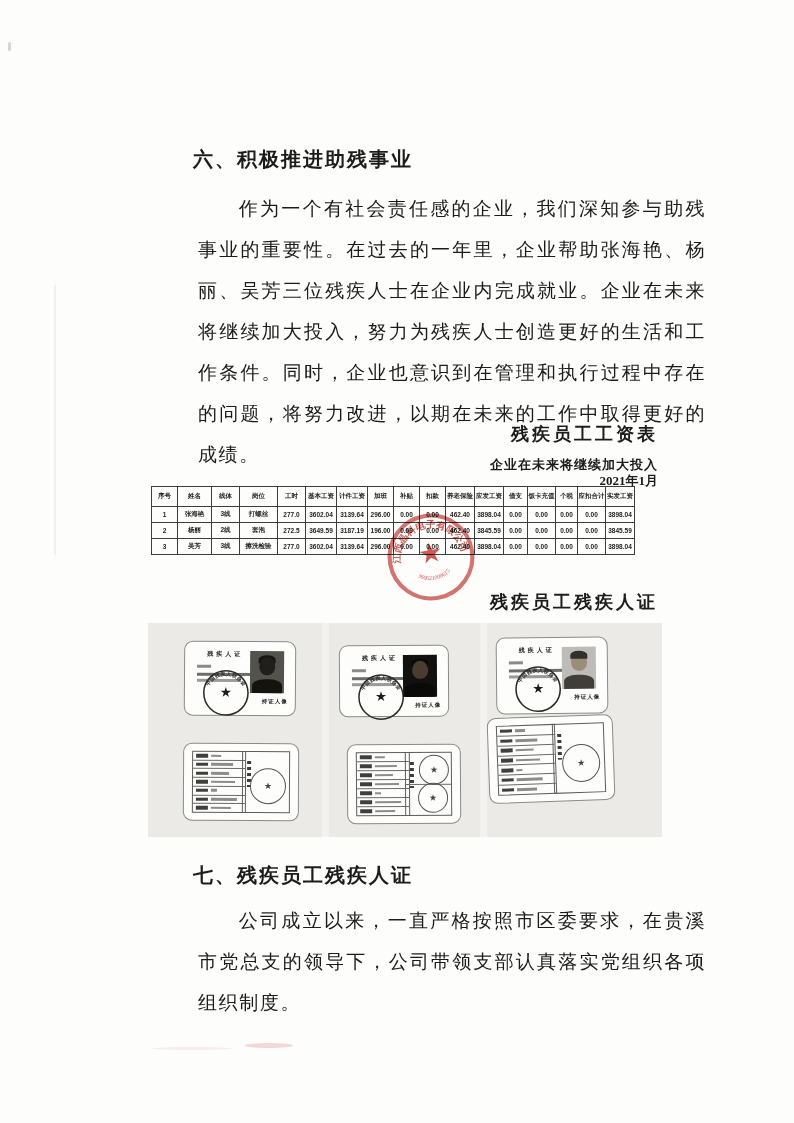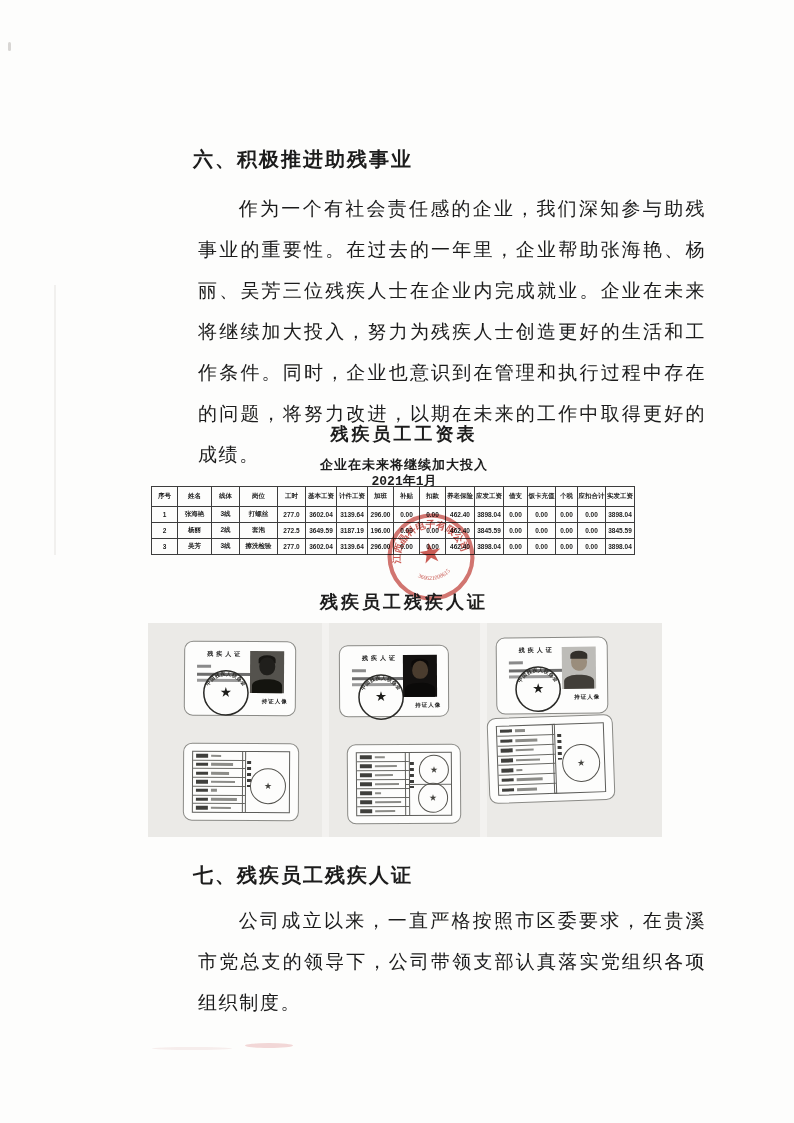--- a/index.html
+++ b/index.html
@@ -14,24 +14,24 @@
   .scan-mark-tl{left:8px;top:42px;width:3px;height:9px;background:#b9b6b2;opacity:.55;border-radius:2px;}
   .smudge1{left:245px;top:1043px;width:48px;height:5px;background:rgba(214,120,120,.28);border-radius:50%;}
   .smudge2{left:152px;top:1047px;width:80px;height:3px;background:rgba(205,145,145,.15);border-radius:50%;}
   
   .sec-heading{left:150px;width:508px;padding-left:43px;font-size:20px;font-weight:bold;letter-spacing:2px;}
   .h6{top:146px;} .h7{top:862px;}
   .body-par{left:150px;width:508px;font-size:19px;line-height:41px;letter-spacing:1.6px;
     text-align:justify;text-indent:2.15em;color:#1b1b1b;margin-left:48px;}
   .p6{top:188px;} .p7{top:900px;}
   
-  .center-title{left:150px;width:508px;text-align:center;font-weight:bold;}
+  .center-title{left:150px;width:508px;text-align:right;font-weight:bold;}
   .salary-title{top:422px;font-size:18px;letter-spacing:3px;}
   .salary-subtitle{top:456px;font-size:13px;letter-spacing:1px;}
-  .salary-period{top:472px;font-size:13px;font-family:Liberation Mono, monospace;}
+  .salary-period{top:472px;font-size:13px;}
   .tbl-wrap{left:151px;top:486px;width:483px;}
   table.salary{border-collapse:collapse;table-layout:fixed;width:483px;
     font-family:"Liberation Sans","DejaVu Sans",sans-serif;}
   table.salary th,table.salary td{
     border:1px solid #3d3d3d;font-size:6.5px;font-weight:bold;text-align:center;
     padding:0;overflow:hidden;white-space:nowrap;color:#222;}
   table.salary th{height:19px;}
   table.salary td{height:15px;}
   
   .stamp-red{left:385px;top:511px;width:92px;height:92px;opacity:.82;mix-blend-mode:multiply;

